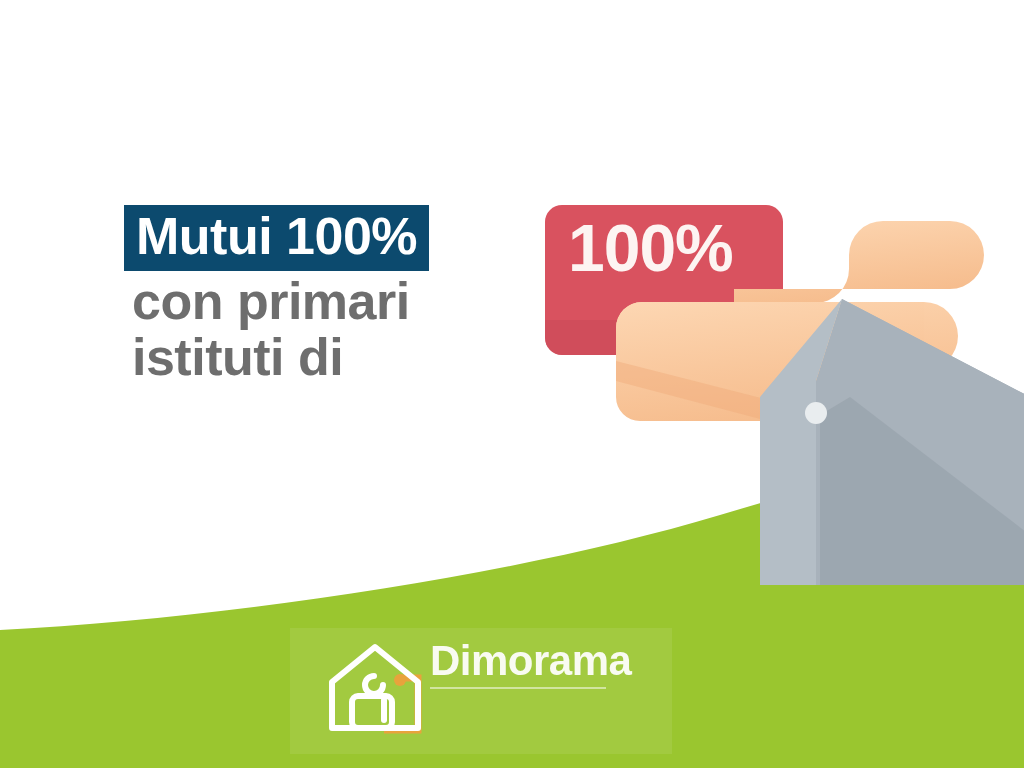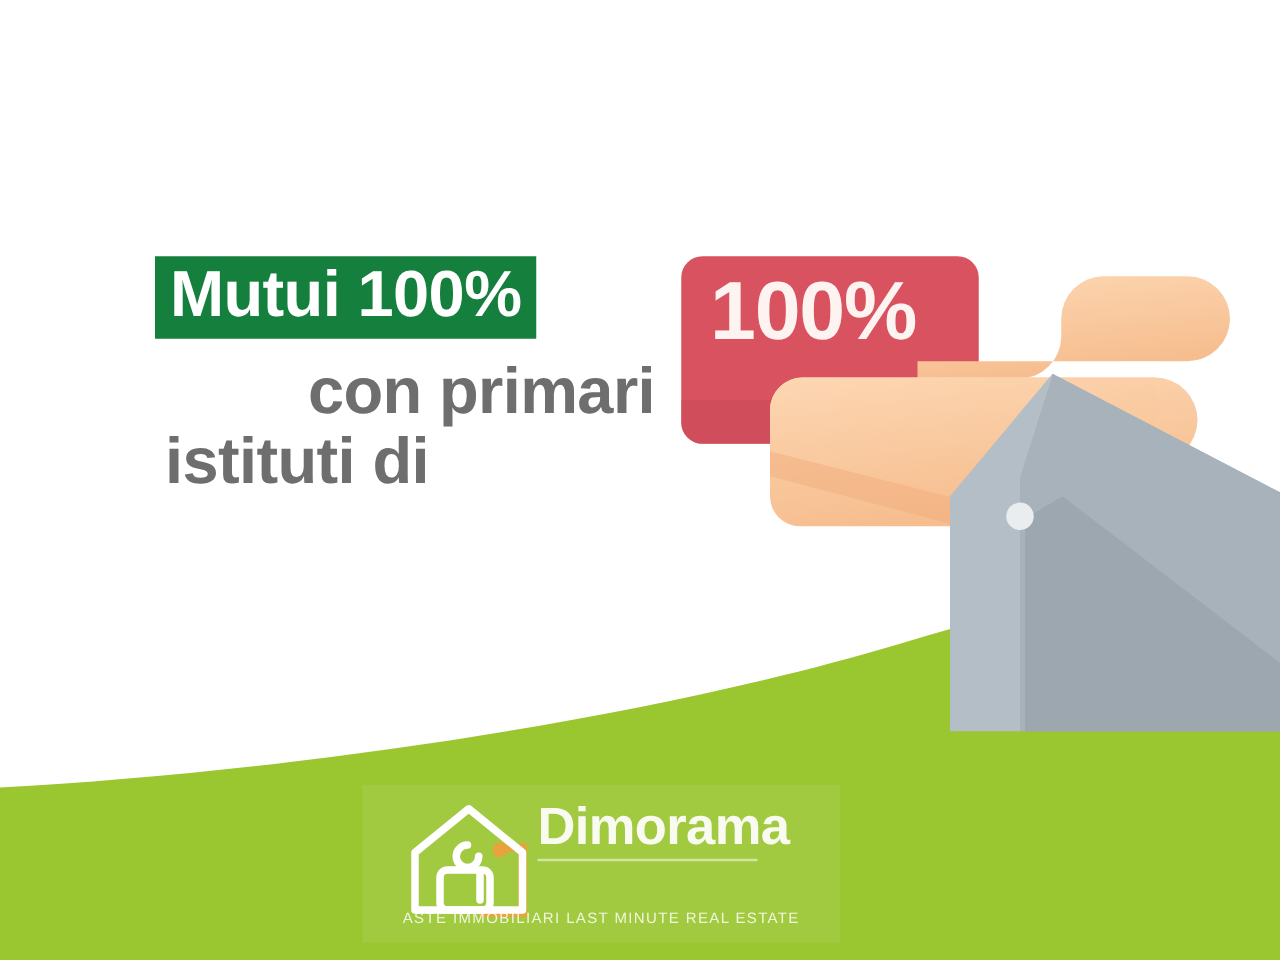--- a/index.html
+++ b/index.html
@@ -27,40 +27,40 @@
 
   
   #headline {
     position: absolute;
     left: 124px;
     top: 205px;
     width: 400px;
   }
   #headline-highlight {
     display: inline-block;
-    background: #15803d;
+    background: #0c4a6e;
     color: #ffffff;
     font-size: 52px;
     font-weight: bold;
     line-height: 1.06;
     letter-spacing: -0.5px;
     padding: 4px 12px 7px 12px;
     white-space: nowrap;
   }
   .headline-line {
     display: block;
     color: #6e6e6e;
     font-size: 52px;
     font-weight: bold;
     line-height: 1.08;
     letter-spacing: -0.5px;
     padding-left: 8px;
     white-space: nowrap;
   }
-  #headline-line-1 { margin-top: 14px; text-align: right; }
+  #headline-line-1 { margin-top: 2px; }
 
   
   #illustration {
     position: absolute;
     left: 520px;
     top: 185px;
     width: 510px;
     height: 400px;
   }
   #illustration svg { display: block; overflow: visible; }
@@ -216,16 +216,15 @@
 
       <rect x="30" y="58" width="40" height="32" rx="6" ry="6" fill="none" stroke="#ffffff" stroke-width="6"></rect>
       <path d="M62,62 L62,82" fill="none" stroke="#ffffff" stroke-width="6" stroke-linecap="round"></path>
     </svg>
 
     <div id="brand-text-block">
       <span id="brand-wordmark">Dimorama</span>
       <div id="brand-rule"></div>
     </div>
 
-    <div id="brand-footnote">ASTE IMMOBILIARI  LAST MINUTE  REAL ESTATE</div>
   </div>
 
 </div>
 
 </body></html>

